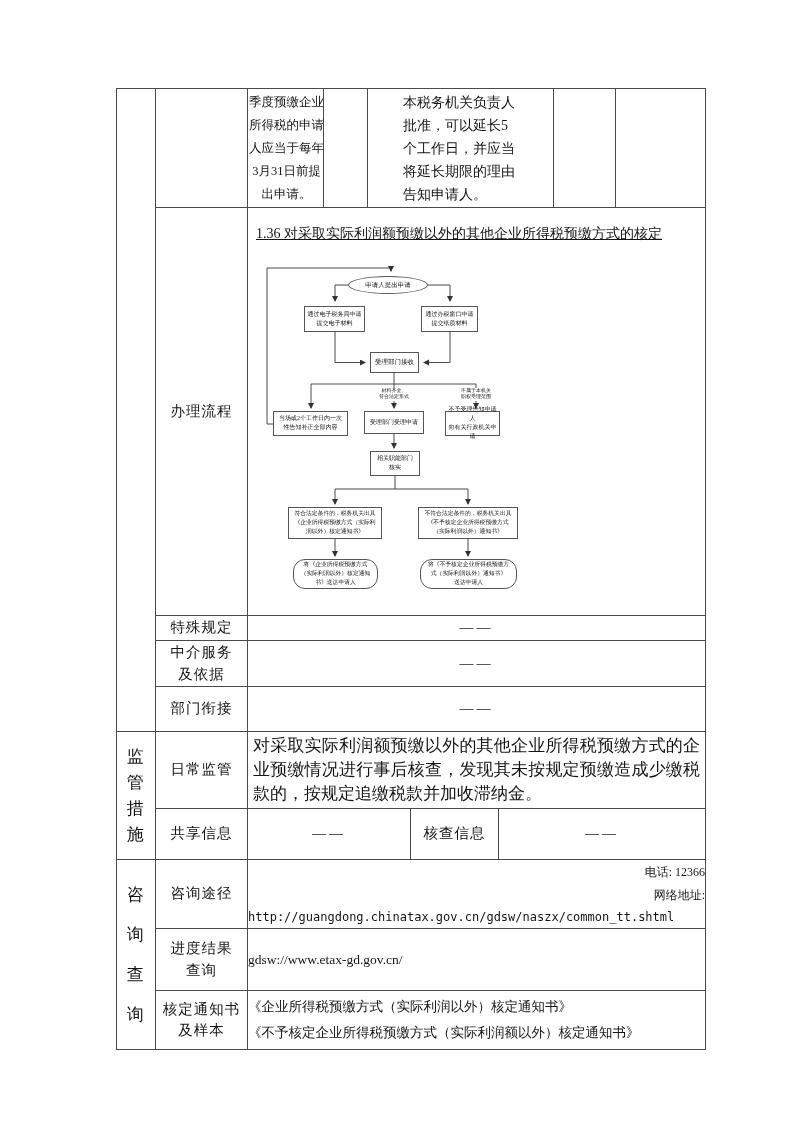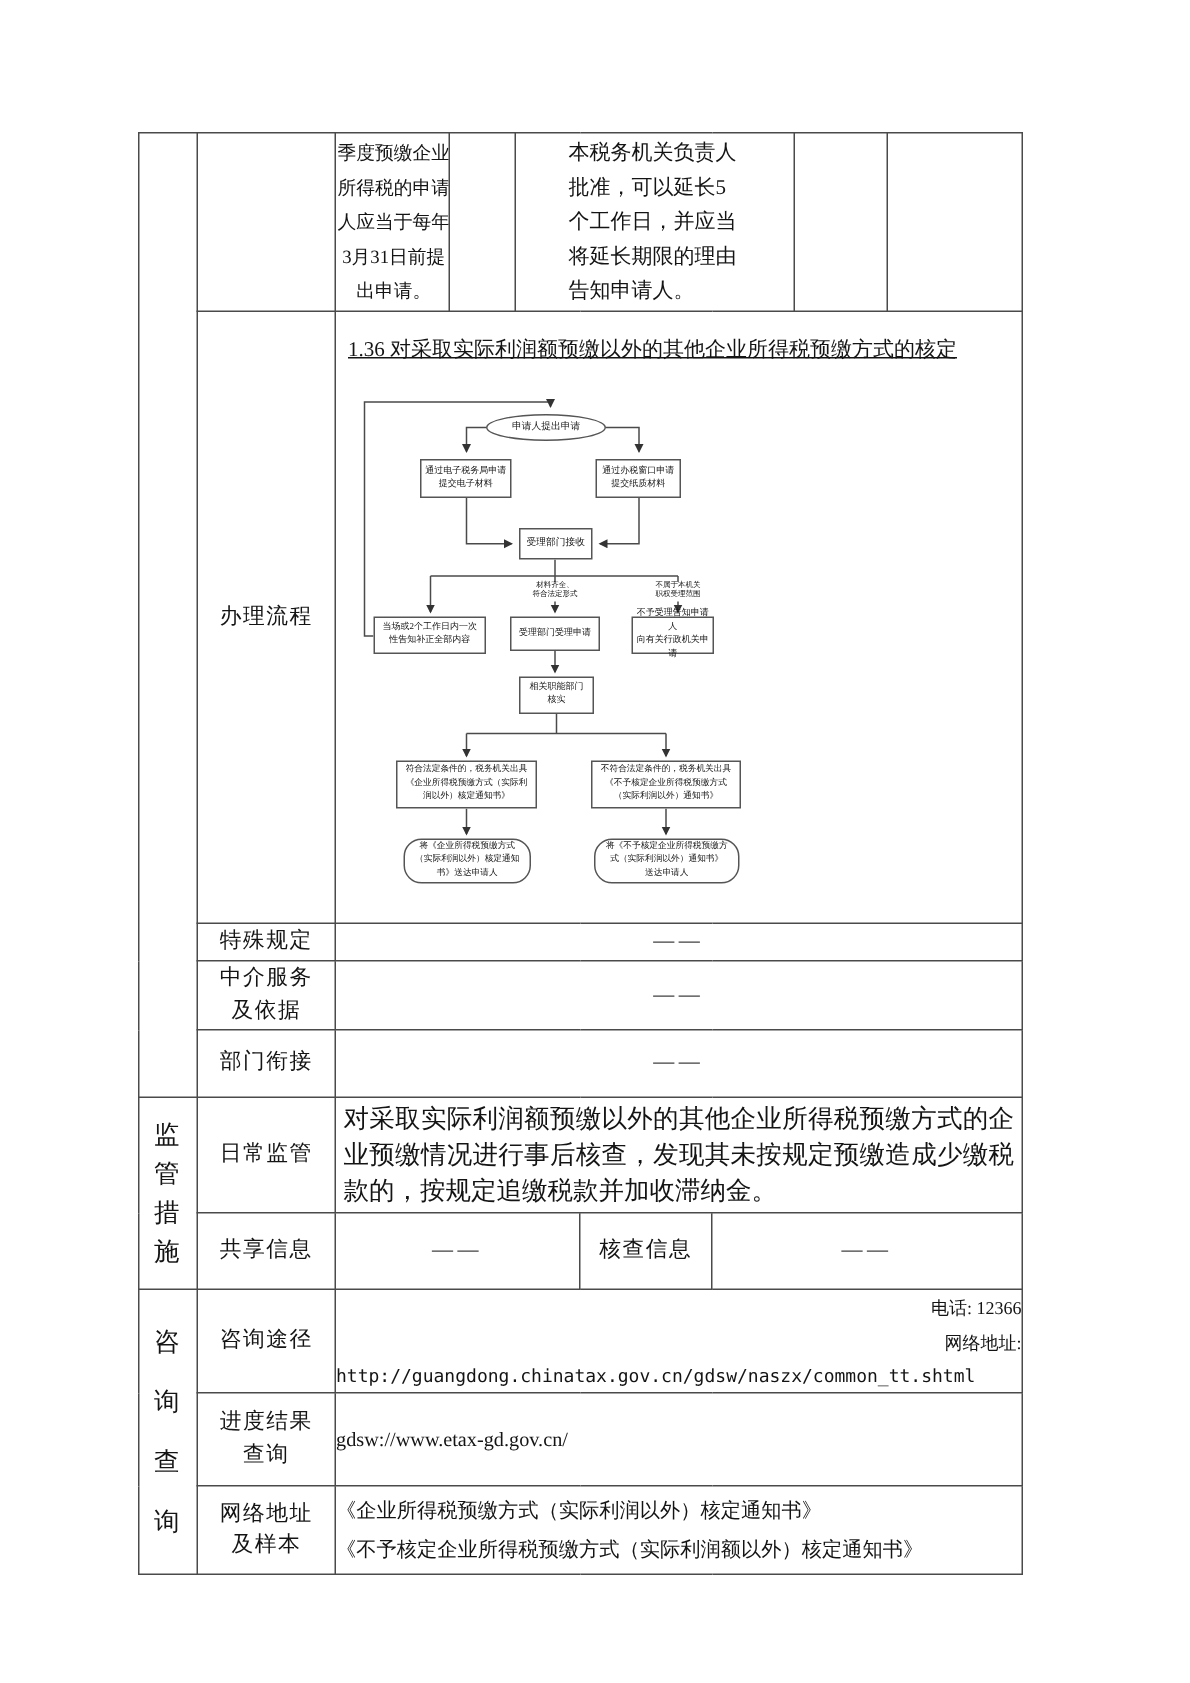--- a/index.html
+++ b/index.html
@@ -1,20 +1,20 @@
 <!DOCTYPE html>
 <html><head>
 <meta charset="utf-8">
 <style>
   html,body{margin:0;padding:0;}
   body{
     width:793px;height:1122px;position:relative;background:#fff;
     font-family:"Liberation Serif","DejaVu Serif",serif;color:#141414;
   }
-  .sheet{position:absolute;left:92px;top:88px;}
+  .sheet{position:absolute;left:116px;top:88px;}
   table.doc{border-collapse:collapse;table-layout:fixed;width:589px;}
   table.doc td{border:1px solid #4a4a4a;padding:0;vertical-align:middle;overflow:hidden;}
   .c-center{text-align:center;}
   .inner-narrow{width:77px;margin:0 auto;font-size:12.5px;line-height:23px;text-align:center;}
   .inner-ext{width:115px;margin:0 auto;font-size:14px;line-height:23px;text-align:left;}
   .rowlabel{text-align:center;font-size:14.5px;line-height:1.45;white-space:pre-line;letter-spacing:1px;}
   .dash{text-align:center;font-size:14px;letter-spacing:3px;}
   .vglyph{display:block;width:1.1em;margin:0 auto;word-break:break-all;text-align:left;font-size:17px;}
   .vg-sup{line-height:26px;}
   .vg-con{line-height:40px;}
@@ -184,21 +184,21 @@
 
   <tr style="height:62px">
     <td class="rowlabel">进度结果
 查询</td>
     <td colspan="7" class="consult-cell">
       <div class="etax">gdsw://www.etax-gd.gov.cn/</div>
     </td>
   </tr>
 
   <tr style="height:59px">
-    <td class="rowlabel">网络地址
+    <td class="rowlabel">核定通知书
 及样本</td>
     <td colspan="7" class="results">
       <div>《企业所得税预缴方式（实际利润以外）核定通知书》</div>
       <div>《不予核定企业所得税预缴方式（实际利润额以外）核定通知书》</div>
     </td>
   </tr>
 </tbody>
     </table>
 </div>
 

